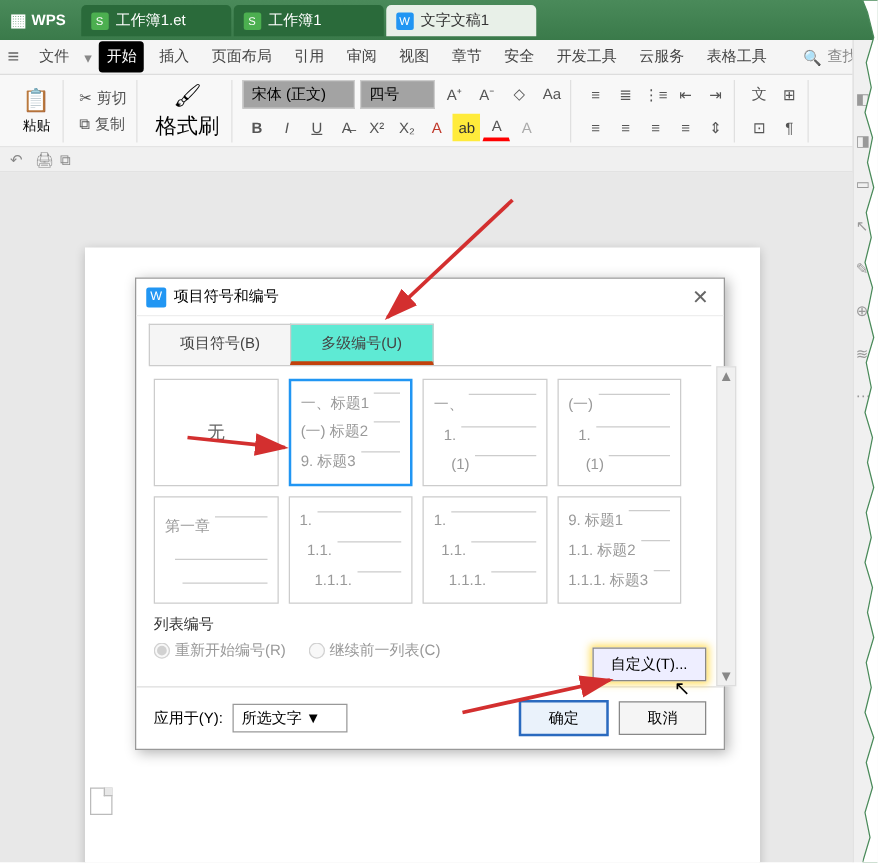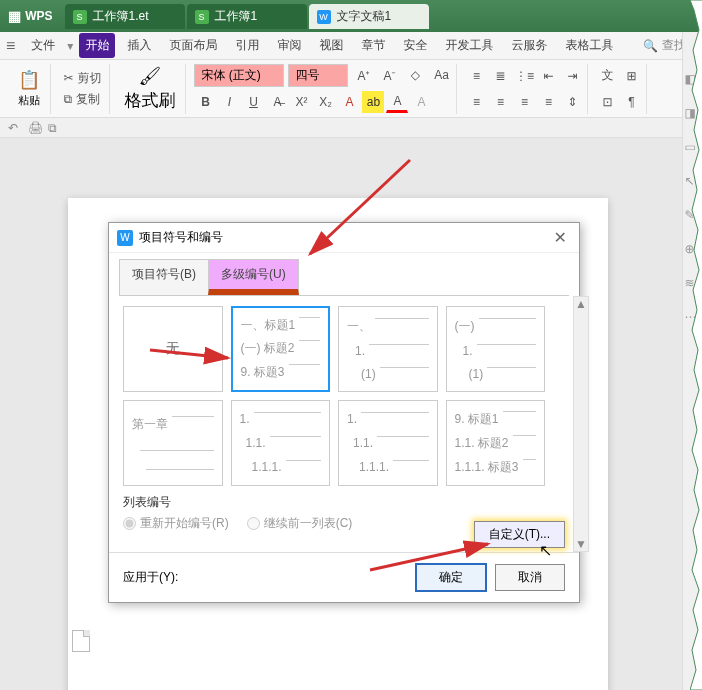--- a/index.html
+++ b/index.html
@@ -6,46 +6,46 @@
 body{width:702px;height:690px;background:#fff;position:relative;overflow:hidden}
 .titlebar{height:32px;background:linear-gradient(#4a8a5a,#3a7a4a);display:flex;align-items:center;padding:0 8px;color:#fff}
 .wps-logo{font-weight:bold;margin-right:12px;display:flex;align-items:center;gap:4px}
 .tabs-row{display:flex;gap:2px;height:26px;align-items:flex-end}
 .doc-tab{background:#2a6a3a;padding:4px 18px 4px 8px;border-radius:4px 4px 0 0;display:flex;align-items:center;gap:6px;color:#fff;font-size:12px;position:relative;min-width:120px}
 .doc-tab.active{background:#e8f0e8;color:#333}
 .doc-tab .icon{width:14px;height:14px;background:#4caf50;border-radius:2px;display:inline-flex;align-items:center;justify-content:center;font-size:9px;color:#fff}
 .doc-tab.active .icon{background:#2196f3}
 .menubar{height:28px;background:#f5f5f5;display:flex;align-items:center;padding:0 6px;gap:6px;border-bottom:1px solid #ddd}
 .menu-btn{padding:4px 6px;color:#444;cursor:pointer;font-size:12px}
-.menu-btn.active{background:#4c1d95;color:#fff;border-radius:3px}
+.menu-btn.active{background:#000000;color:#fff;border-radius:3px}
 .hamburger{font-size:16px;color:#666;margin-right:4px}
 .search-area{margin-left:auto;display:flex;align-items:center;gap:4px;color:#888}
 .toolbar{height:58px;background:#f8f8f8;border-bottom:1px solid #ddd;display:flex;align-items:center;padding:4px 8px;gap:4px}
 .tool-group{display:flex;flex-direction:column;gap:2px;padding:0 4px;border-right:1px solid #e0e0e0;height:50px;justify-content:center}
 .tool-big{display:flex;flex-direction:column;align-items:center;padding:2px 6px;gap:2px}
 .tool-small{display:flex;align-items:center;gap:4px;padding:1px 4px;font-size:11px;color:#555}
-.font-select{border:1px solid #ccc;padding:2px 18px 2px 6px;background:#fca5a5;font-size:12px;min-width:90px}
+.font-select{border:1px solid #ccc;padding:2px 18px 2px 6px;background:#a3a3a3;font-size:12px;min-width:90px}
 .fmt-row{display:flex;gap:2px}
 .fmt-btn{width:22px;height:22px;display:flex;align-items:center;justify-content:center;color:#555;border:1px solid transparent}
 .ruler-area{height:20px;background:#f0f0f0;border-bottom:1px solid #ddd;display:flex;align-items:center;padding:0 8px;gap:6px}
 .ruler-icon{width:14px;height:14px;color:#888}
 .doc-area{position:absolute;top:138px;left:0;right:20px;bottom:0;background:#e8e8e8;overflow:hidden}
 .page{position:absolute;left:68px;top:60px;width:540px;height:500px;background:#fff;box-shadow:0 2px 8px rgba(0,0,0,.2)}
 .right-rail{position:absolute;right:0;top:32px;width:20px;bottom:0;background:#f0f0f0;border-left:1px solid #ddd;display:flex;flex-direction:column;align-items:center;gap:18px;padding-top:40px}
 .rail-icon{width:16px;height:16px;color:#999}
 
 .torn{position:absolute;right:-2px;top:0;width:14px;height:690px;pointer-events:none}
 
 .dialog{position:absolute;left:108px;top:222px;width:472px;background:#fff;border:1px solid #999;box-shadow:2px 2px 10px rgba(0,0,0,.3)}
 .dlg-title{height:30px;display:flex;align-items:center;padding:0 8px;border-bottom:1px solid #eee}
 .dlg-title .icon{width:16px;height:16px;background:#2196f3;border-radius:2px;margin-right:6px;display:flex;align-items:center;justify-content:center;color:#fff;font-size:10px}
 .dlg-close{margin-left:auto;font-size:16px;color:#666;cursor:pointer;padding:0 4px}
 .dlg-tabs{display:flex;padding:6px 10px 0;gap:0}
-.dlg-tab{padding:6px 12px;border:1px solid #ccc;border-bottom:none;background:#f5f5f5;font-size:12px;color:#444;cursor:pointer;margin-right:-1px}
-.dlg-tab.active{background:#f0abfc;border-bottom:6px solid #c2410c;position:relative;z-index:1}
+.dlg-tab{padding:6px 24px;border:1px solid #ccc;border-bottom:none;background:#f5f5f5;font-size:12px;color:#444;cursor:pointer;margin-right:-1px}
+.dlg-tab.active{background:#5eead4;border-bottom:3px solid #c2410c;position:relative;z-index:1}
 .dlg-body{border-top:1px solid #ccc;margin:0 10px;padding:10px 4px}
 .preview-grid{display:grid;grid-template-columns:repeat(4,1fr);gap:8px;position:relative}
 .preview-box{height:86px;border:1px solid #ccc;padding:6px 8px;display:flex;flex-direction:column;justify-content:space-around;font-size:10px;color:#888;cursor:pointer;background:#fff}
 .preview-box.selected{border:2px solid #2196f3}
 .preview-box.none{align-items:center;justify-content:center;font-size:14px;color:#666}
 .pv-row{display:flex;align-items:flex-start;gap:4px;font-size:10px;color:#999}
 .pv-row .t{white-space:nowrap}
 .pv-row .ln{flex:1;border-bottom:1px solid #ccc}
 .scroll-col{width:16px;background:#f0f0f0;border:1px solid #ddd;position:absolute;right:-20px;top:0;bottom:0;display:flex;flex-direction:column;align-items:center;justify-content:space-between;font-size:10px;color:#888}
 .section-label{margin:8px 0 4px;font-size:12px;color:#333}
@@ -331,20 +331,21 @@
         </label>
       <label>
           <input type="radio" disabled="" style=""> 
           <span>继续前一列表(C)</span>
         </label>
     </div>
   </div>
   <button class="custom-btn">自定义(T)...</button>
   <div class="dlg-footer">
     <span>应用于(Y):</span>
+    <div class="apply-select"><span>所选文字</span> ▼</div>
     <div style="flex:1"></div>
     <button class="dlg-btn primary">确定</button>
     <button class="dlg-btn">取消</button>
   </div>
   <span class="cursor" style="left:430px;top:318px">↖</span>
 </div>
 
 <svg class="arrow" style="left:0;top:0" width="702" height="690">
   <defs>
       <marker id="ah" markerWidth="10" markerHeight="10" refX="8" refY="3" orient="auto">

